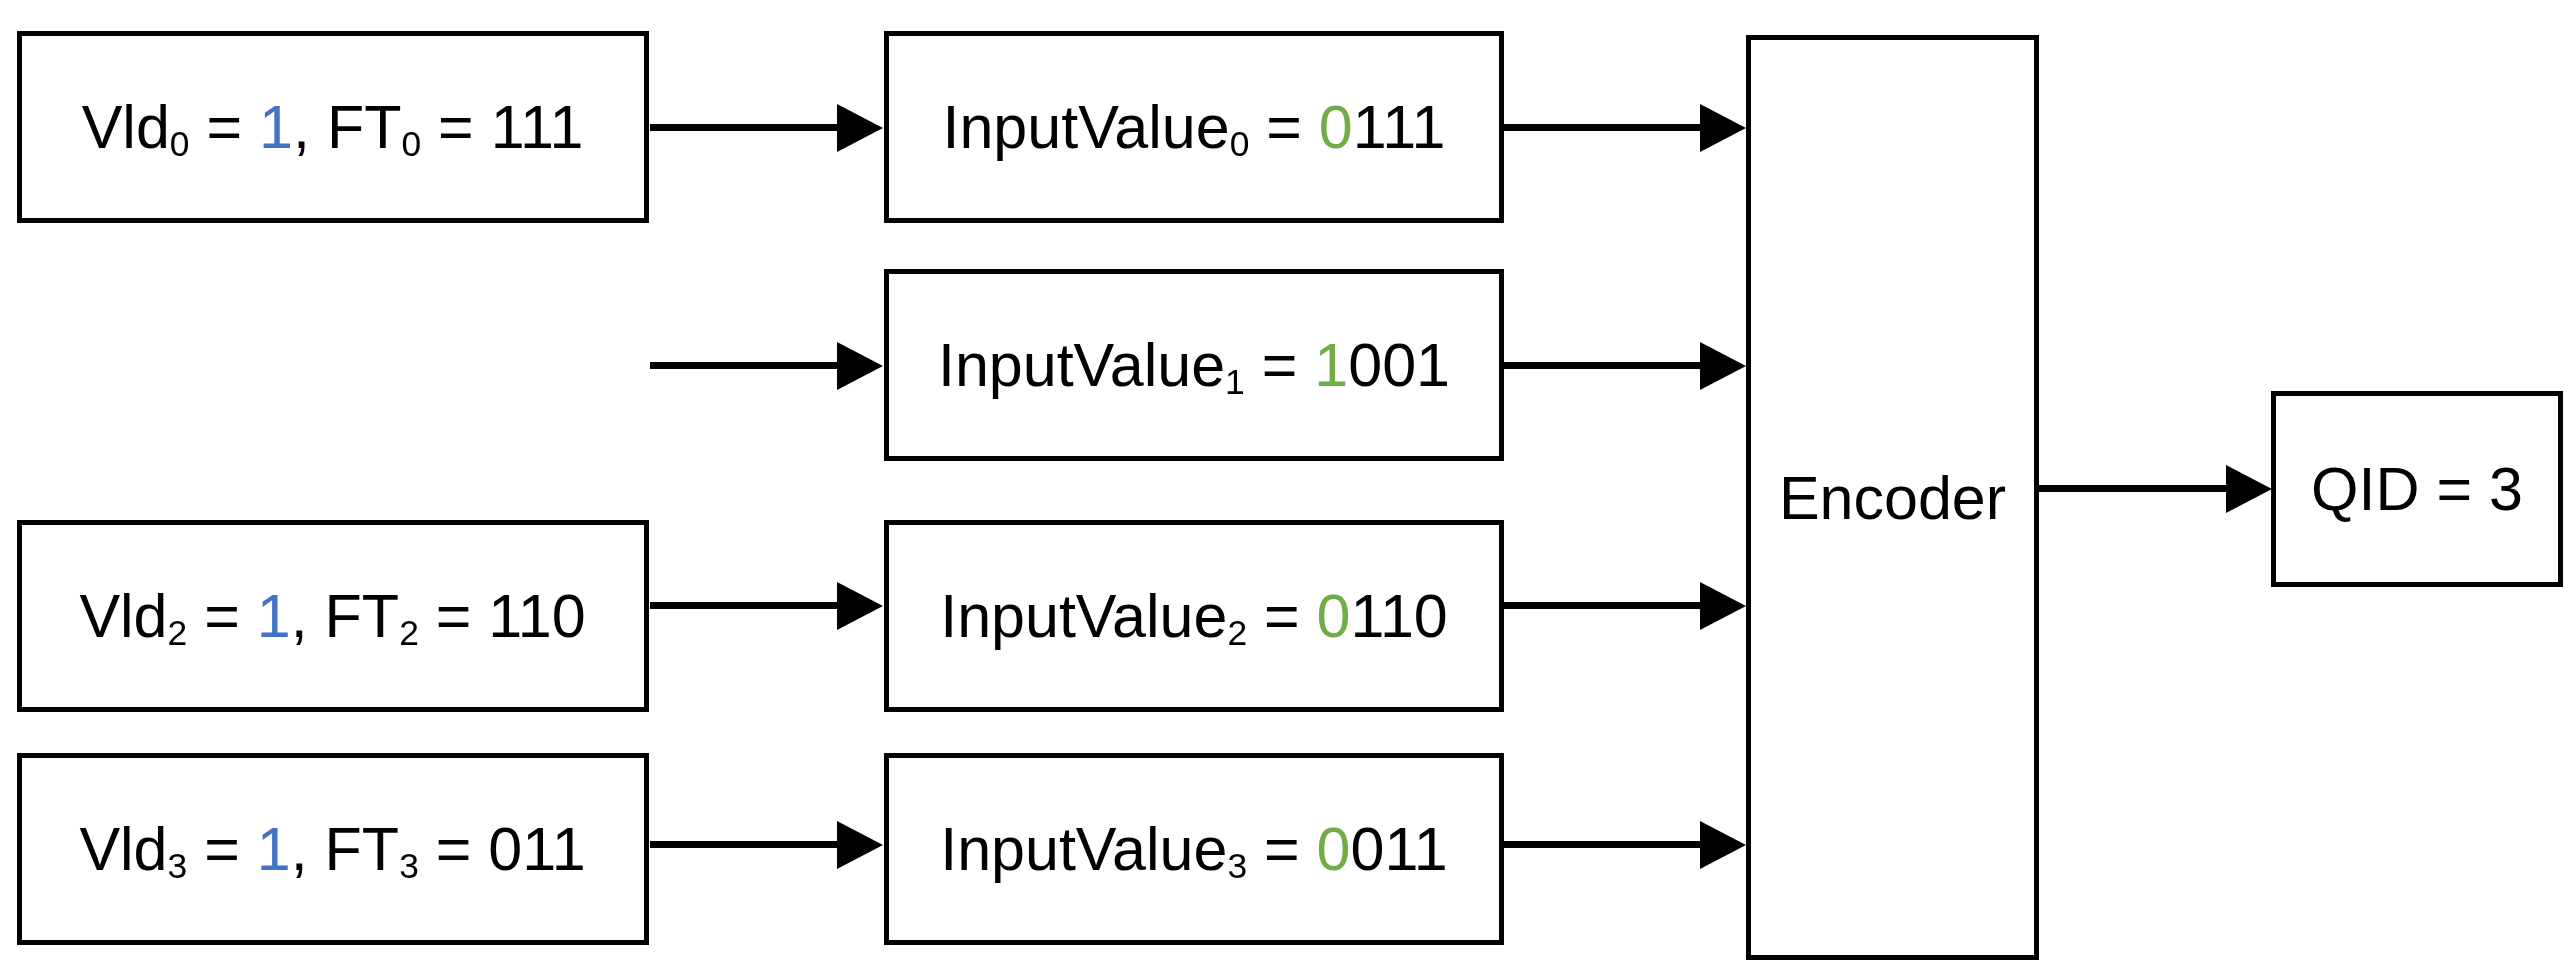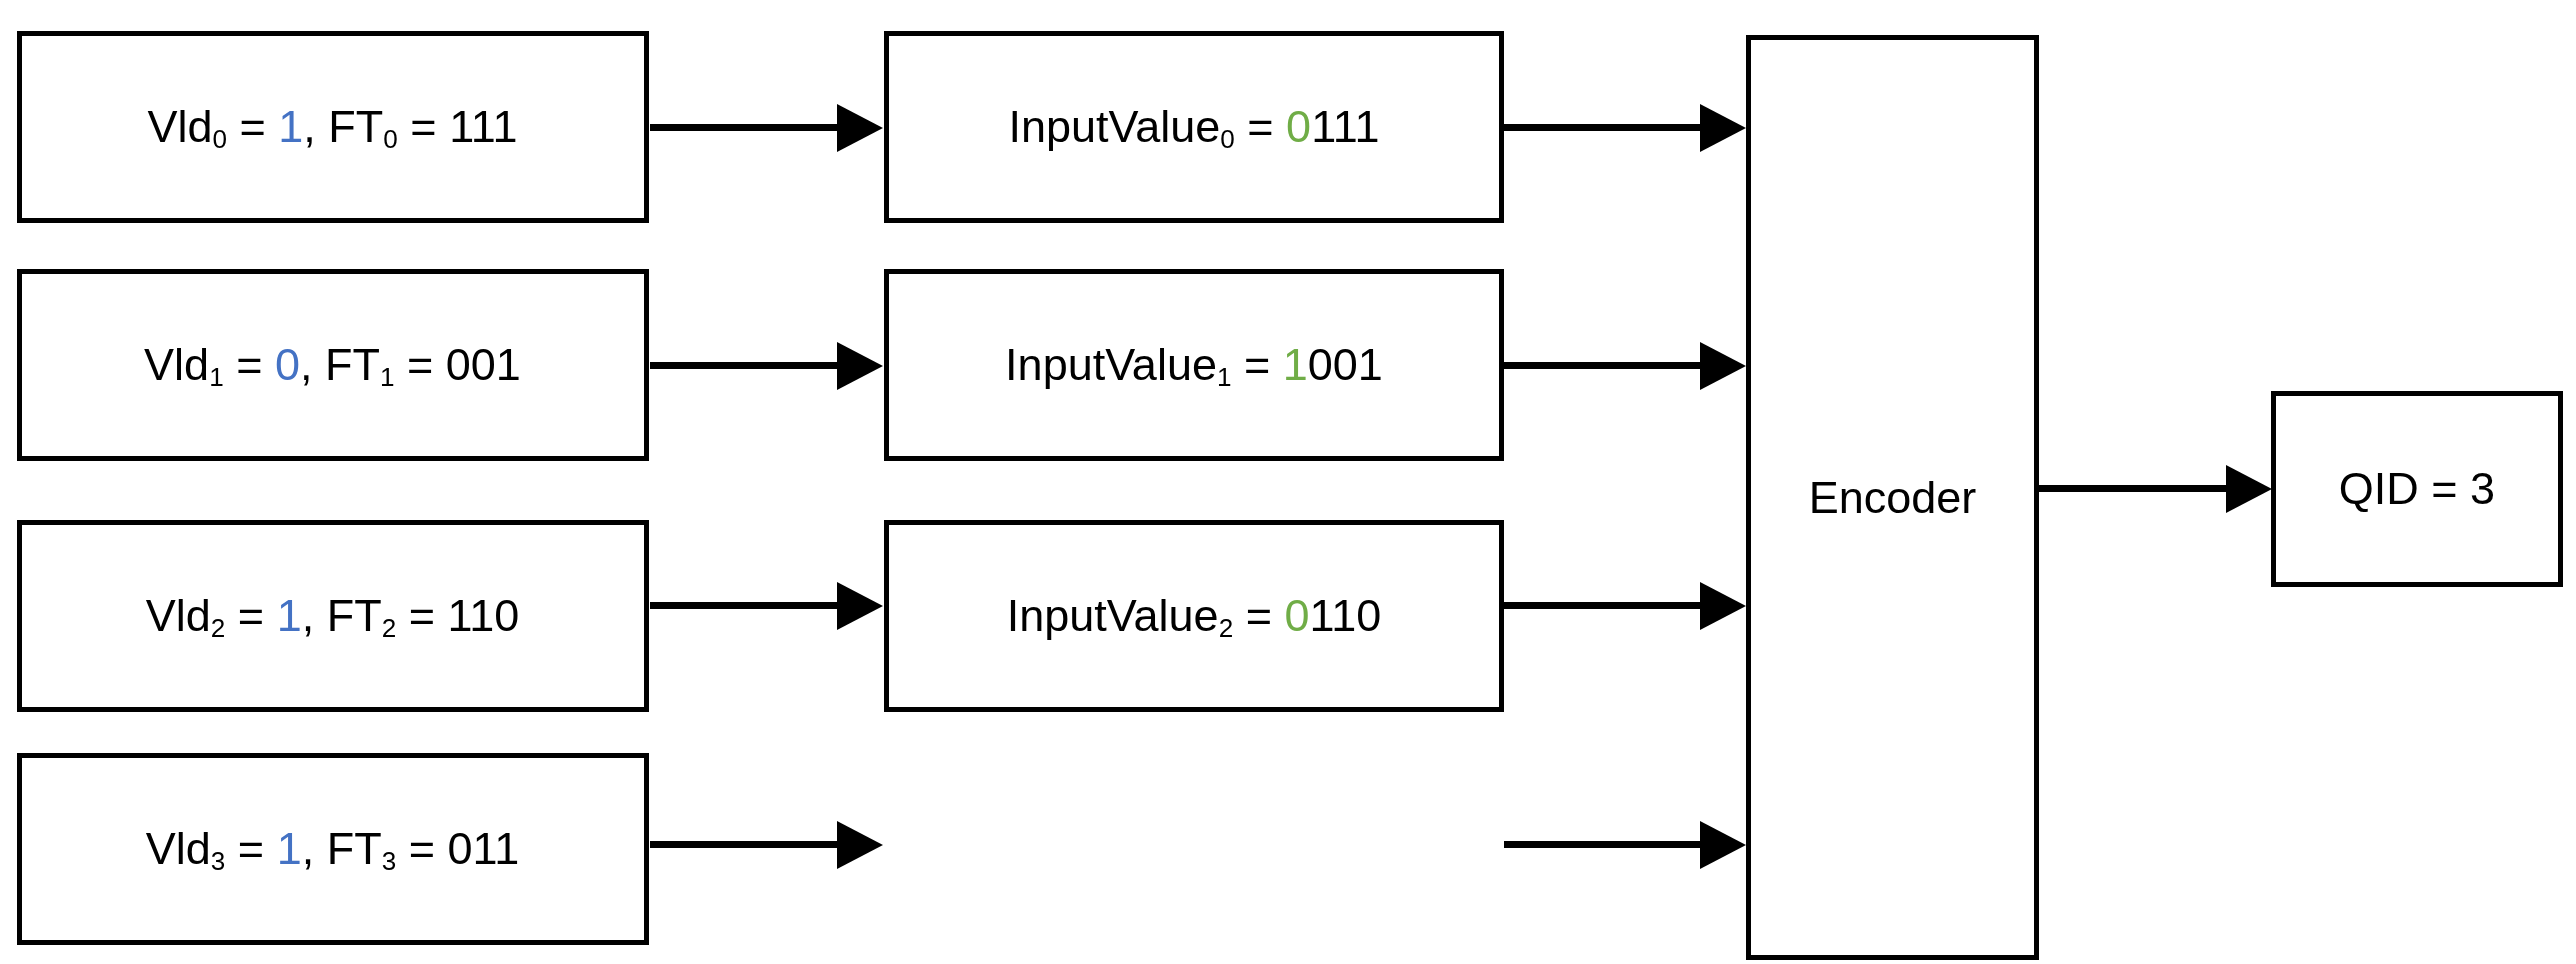--- a/index.html
+++ b/index.html
@@ -13,21 +13,21 @@
     overflow: hidden;
   }
   .box {
     position: absolute;
     box-sizing: border-box;
     border: 5.5px solid var(--ink, #000000);
     background: #ffffff;
     display: flex;
     align-items: center;
     justify-content: center;
-    font-size: 45px;
+    font-size: 61px;
     white-space: nowrap;
   }
   .vld-box   { left: 16.5px;   width: 632px;  height: 192px; }
   .input-box { left: 884px; width: 620px;  height: 192px; }
   .encoder-box { left: 1746px; top: 35px; width: 293px; height: 925px; }
   .qid-box     { left: 2271px; top: 391px; width: 292px; height: 196px; }
   .row0 { top: 31px; }
   .row1 { top: 269px; }
   .row2 { top: 508px; margin-top: 12px; }
   .row3 { top: 753px; }
@@ -82,23 +82,20 @@
       <div class="head"></div>
     </div>
   <div class="box input-box row0">
     <span><span>InputValue</span><span class="sub">0</span><span class="pre"> = </span><span class="green">0</span><span>111</span></span>
   </div>
   <div class="arrow a-s2 a-r0">
       <div class="shaft"></div>
       <div class="head"></div>
     </div>
 
-  <div class="box vld-box row1">
-    <span><span>Vld</span><span class="sub">1</span><span class="pre"> = </span><span class="blue">0</span><span class="pre">, </span><span>FT</span><span class="sub">1</span><span class="pre"> = </span><span>001</span></span>
-  </div>
   <div class="arrow a-s1 a-r1">
       <div class="shaft"></div>
       <div class="head"></div>
     </div>
   <div class="box input-box row1">
     <span><span>InputValue</span><span class="sub">1</span><span class="pre"> = </span><span class="green">1</span><span>001</span></span>
   </div>
   <div class="arrow a-s2 a-r1">
       <div class="shaft"></div>
       <div class="head"></div>
@@ -119,20 +116,23 @@
       <div class="head"></div>
     </div>
 
   <div class="box vld-box row3">
     <span><span>Vld</span><span class="sub">3</span><span class="pre"> = </span><span class="blue">1</span><span class="pre">, </span><span>FT</span><span class="sub">3</span><span class="pre"> = </span><span>011</span></span>
   </div>
   <div class="arrow a-s1 a-r3">
       <div class="shaft"></div>
       <div class="head"></div>
     </div>
+  <div class="box input-box row3">
+    <span><span>InputValue</span><span class="sub">3</span><span class="pre"> = </span><span class="green">0</span><span>011</span></span>
+  </div>
   <div class="arrow a-s2 a-r3">
       <div class="shaft"></div>
       <div class="head"></div>
     </div>
 
   <div class="box encoder-box">
     <span>Encoder</span>
   </div>
 
   <div class="arrow a-s3">

